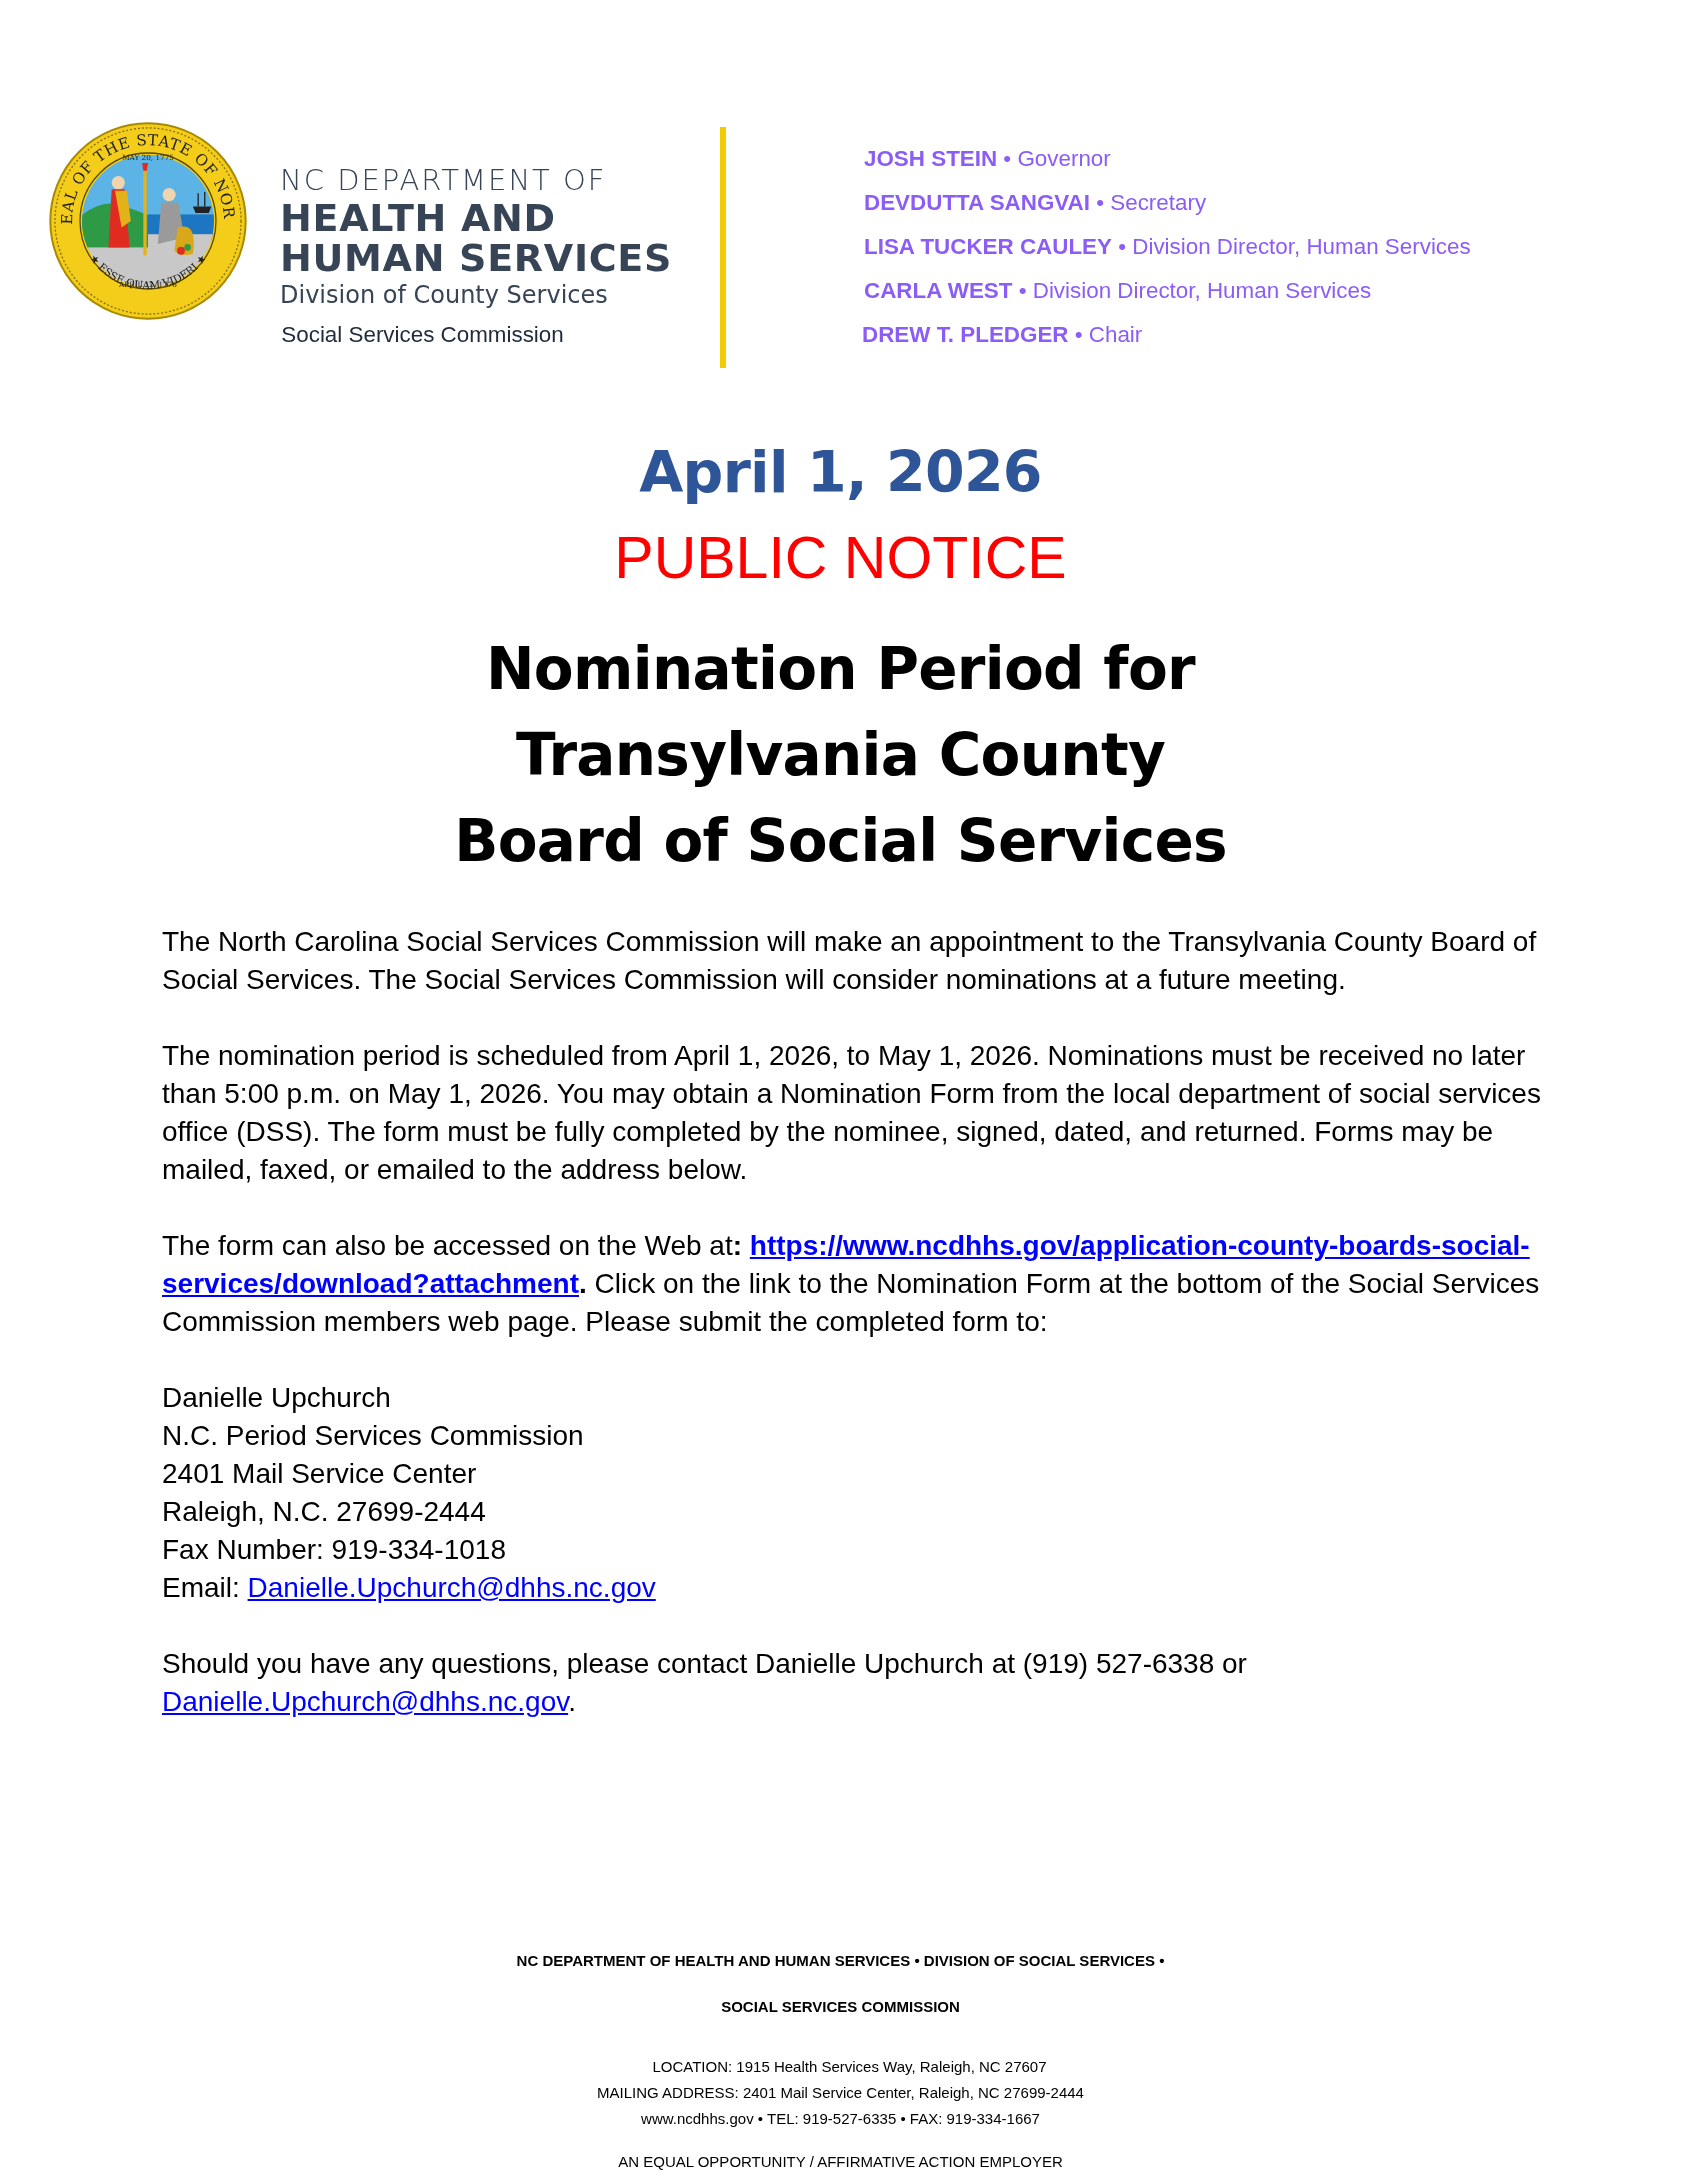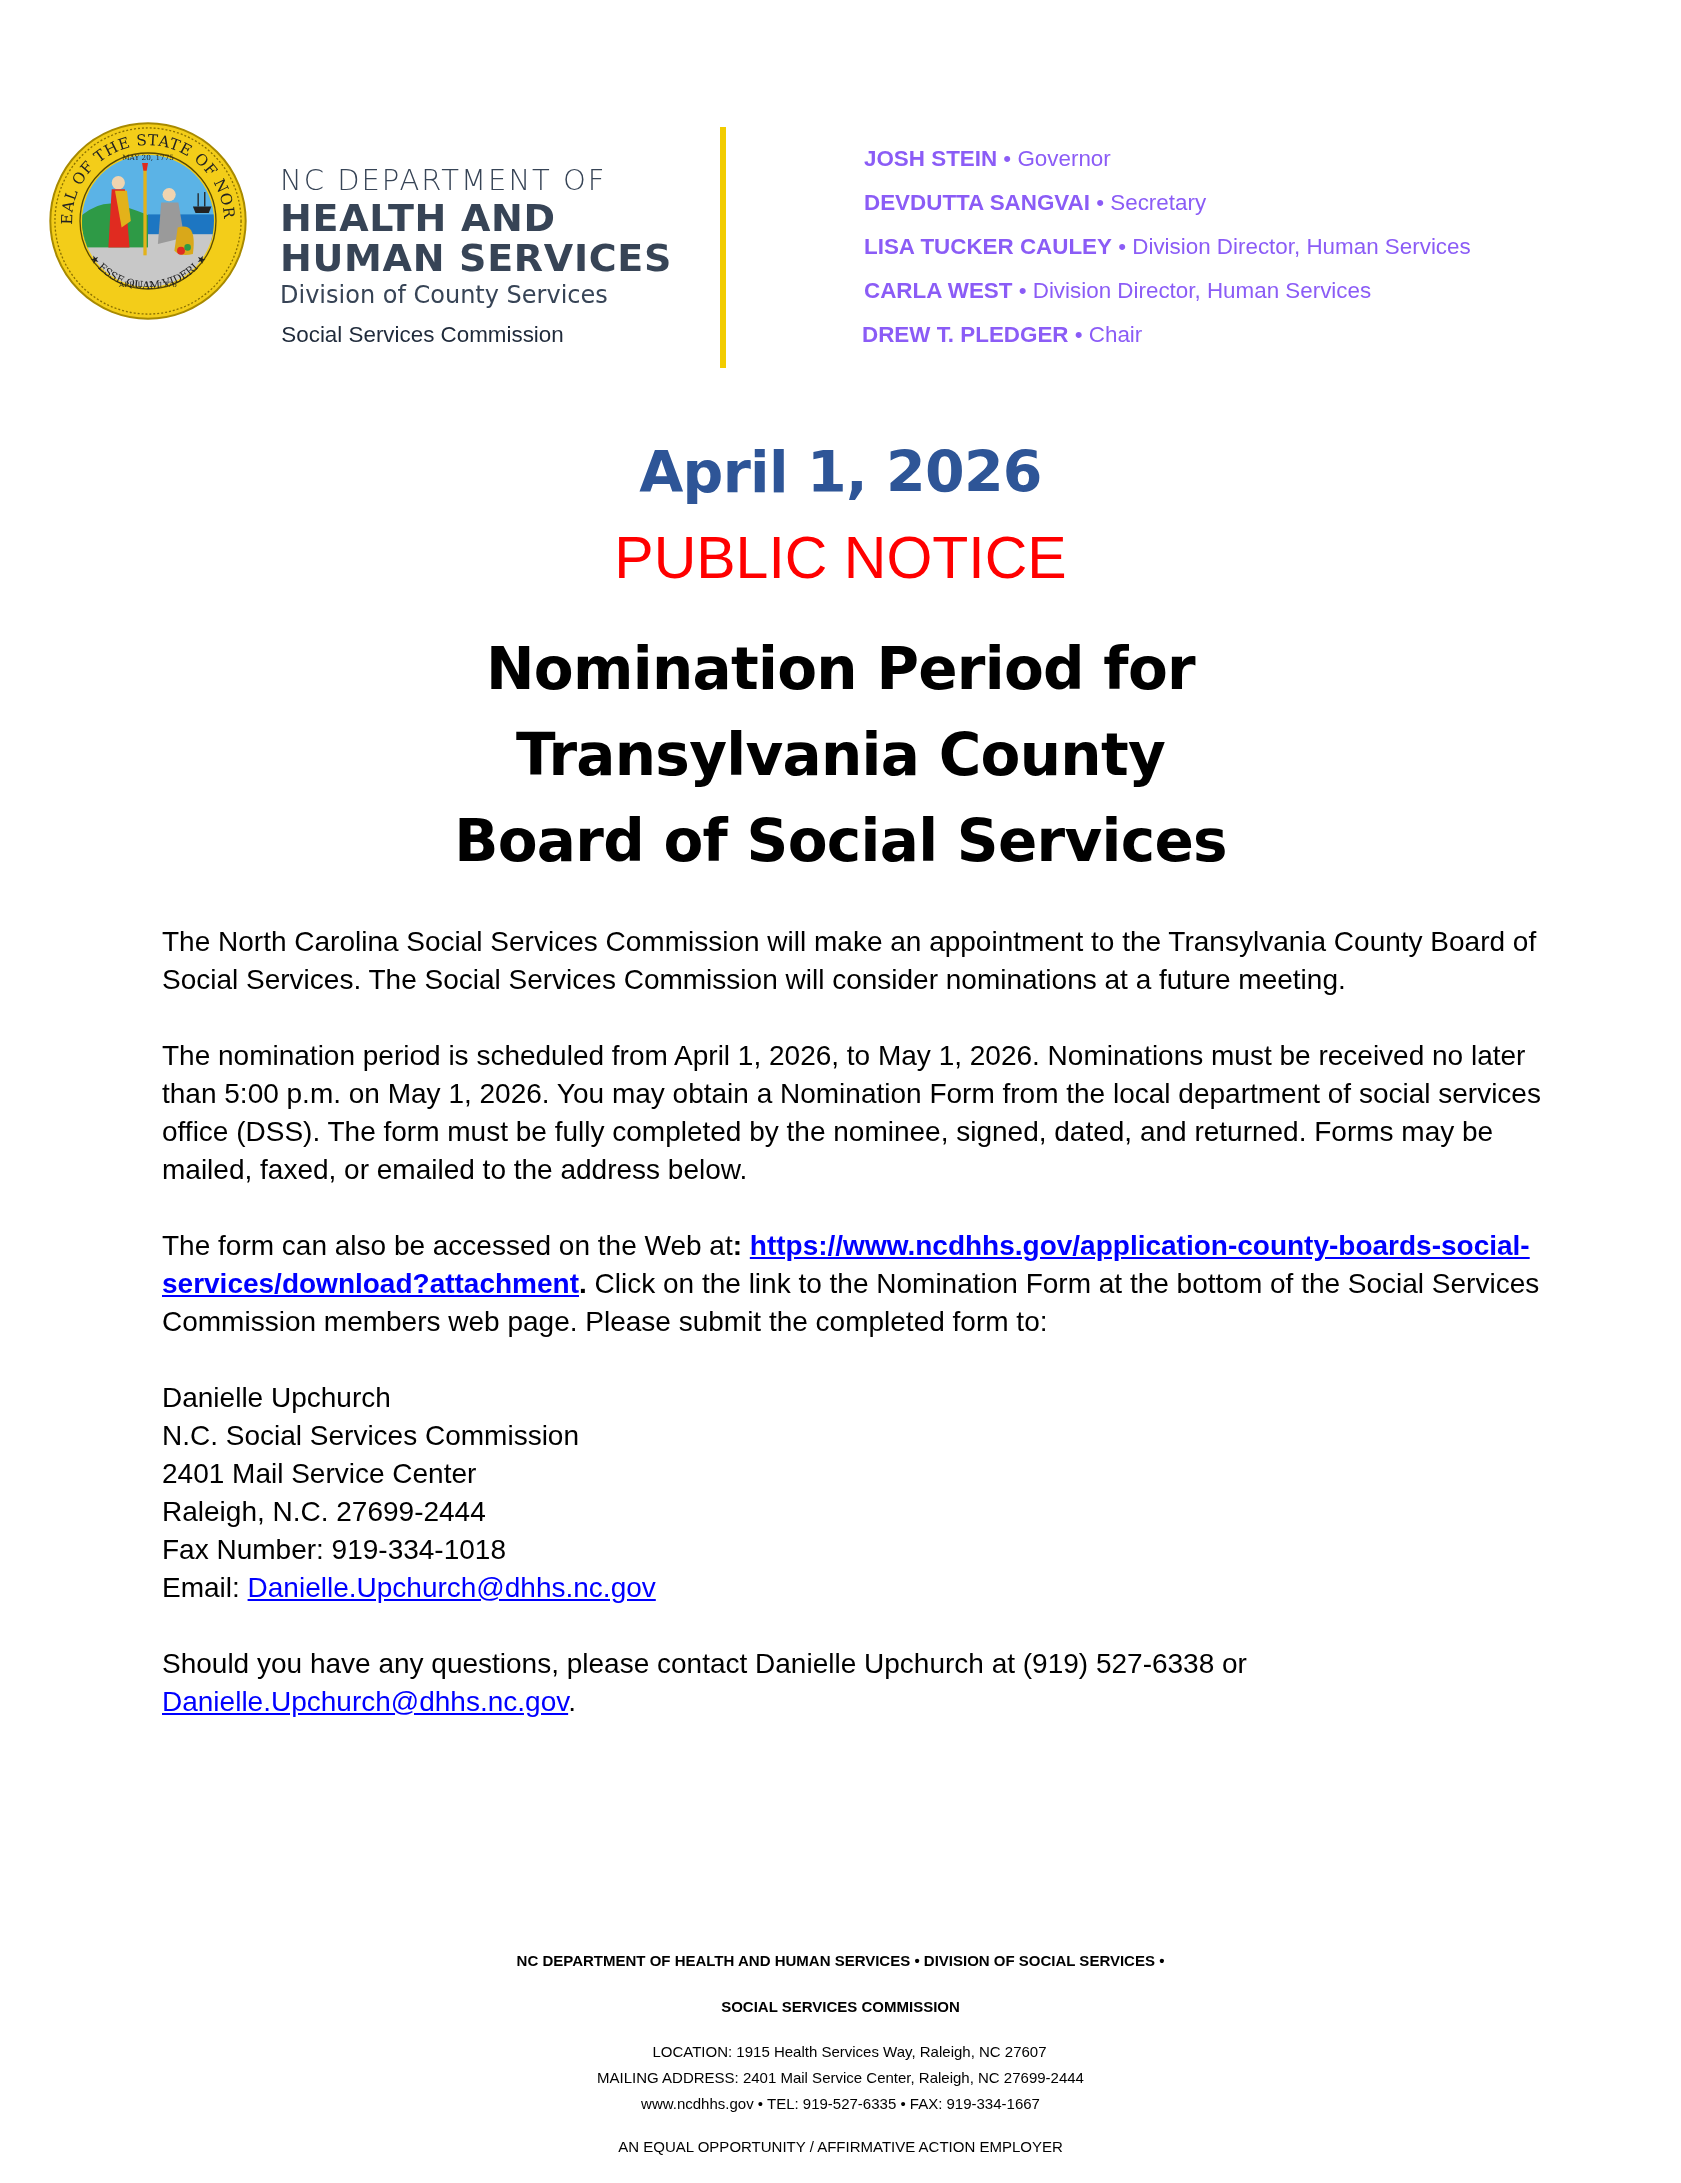--- a/index.html
+++ b/index.html
@@ -31,21 +31,21 @@
   .body a { color: #0000ff; text-decoration: underline; }
   .body a.bold { font-weight: 700; }
   .address-block { margin: 0 0 38px 0; }
   .address-block div { white-space: nowrap; }
 
   
   .footer { top: 1948px; font-size: 15px; }
   .footer .f-bold { font-weight: 700; line-height: 26px; }
   .footer .f-bold2 { font-weight: 700; line-height: 26px; margin-top: 20px; }
   .footer .f-reg { line-height: 26px; }
-  .footer .addr { margin-top: 19px; padding-left: 18px; }
+  .footer .addr { margin-top: 34px; padding-left: 18px; }
   .footer .eoe { margin-top: 17px; }
 </style>
 </head>
 <body>
 
 <div class="abs seal">
   <svg width="198" height="198" viewBox="0 0 300 300">
     <circle cx="150" cy="150" r="148" fill="#f3cd19" stroke="#a88a00" stroke-width="3"></circle>
     <circle cx="150" cy="150" r="141" fill="none" stroke="#8a7000" stroke-width="2" stroke-dasharray="3 3"></circle>
     <circle cx="150" cy="150" r="103" fill="#f3cd19" stroke="#5a4a00" stroke-width="2"></circle>
@@ -127,21 +127,21 @@
 </div>
 
 <div class="abs body">
   <p>The North Carolina Social Services Commission will make an appointment to the Transylvania County Board of Social Services. The Social Services Commission will consider nominations at a future meeting.</p>
   <p>The nomination period is scheduled from April 1, 2026, to May 1, 2026. Nominations must be received no later than 5:00 p.m. on May 1, 2026. You may obtain a Nomination Form from the local department of social services office (DSS). The form must be fully completed by the nominee, signed, dated, and returned. Forms may be mailed, faxed, or emailed to the address below.</p>
   <p>
     <span>The form can also be accessed on the Web at</span><b>: </b><a class="bold" href="#">https://www.ncdhhs.gov/application-county-boards-social-services/download?attachment</a><b>.</b><span> Click on the link to the Nomination Form at the bottom of the Social Services Commission members web page. Please submit the completed form to:</span>
   </p>
   <div class="address-block">
     <div>Danielle Upchurch</div>
-    <div>N.C. Social Services Commission</div>
+    <div>N.C. Period Services Commission</div>
     <div>2401 Mail Service Center</div>
     <div>Raleigh, N.C. 27699-2444</div>
     <div>Fax Number: 919-334-1018</div>
     <div><span>Email: </span><a href="#">Danielle.Upchurch@dhhs.nc.gov</a></div>
   </div>
   <p>
     <span>Should you have any questions, please contact Danielle Upchurch at (919) 527-6338 or </span><a href="#">Danielle.Upchurch@dhhs.nc.gov</a><span>.</span>
   </p>
 </div>
 

